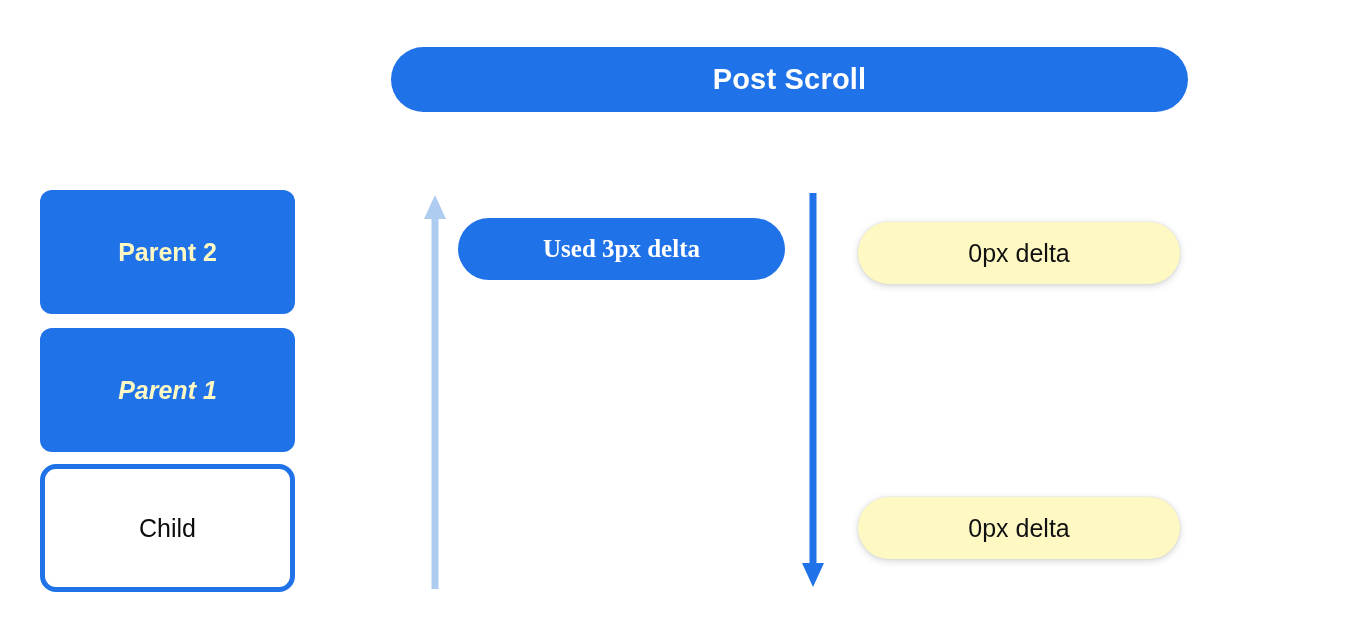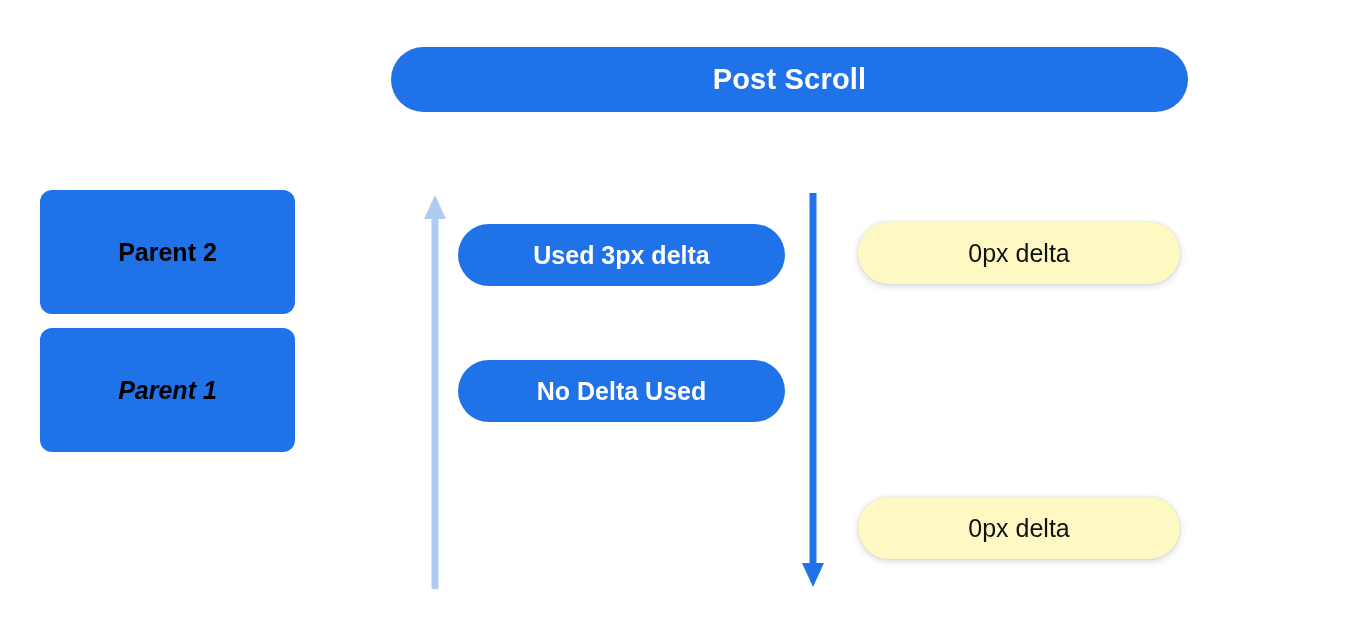--- a/index.html
+++ b/index.html
@@ -45,21 +45,21 @@
     width: 255px;
     display: flex;
     align-items: center;
     justify-content: center;
     border-radius: 12px;
   }
   .node-filled {
     background: #1f72e8;
   }
   .node-filled .node-label {
-    color: #000000;
+    color: #fef9c3;
     font-size: 25px;
     font-weight: 700;
   }
   .node-outlined {
     background: #ffffff;
     border: 5px solid #1f72e8;
     border-radius: 16px;
   }
   .node-outlined .node-label {
     color: #0b0b0b;
@@ -92,21 +92,21 @@
     left: 446px;
     width: 327px;
     height: 62px;
     background: #1f72e8;
   }
   .pill-filled .pill-label {
     color: #ffffff;
     font-size: 25px;
     font-weight: 700;
   }
-  #pill-used-delta    { top: 224px; }
+  #pill-used-delta    { top: 218px; font-family: Liberation Serif, serif; }
   #pill-no-delta-used { top: 360px; }
 
   
   .pill-white {
     left: 846px;
     width: 322px;
     height: 62px;
     background: #fef9c3;
     box-shadow: 0 2px 7px rgba(60,64,67,0.22), 0 0 2px rgba(60,64,67,0.14);
   }
@@ -128,38 +128,38 @@
   </div>
 
   <div id="node-parent2" class="node node-filled">
     <span class="node-label">Parent 2</span>
   </div>
 
   <div id="node-parent1" class="node node-filled">
     <span class="node-label">Parent 1</span>
   </div>
 
+  <div id="node-child" class="node node-outlined">
+    <span class="node-label">Child</span>
+  </div>
 
   <svg id="arrow-up" class="arrow" viewBox="0 0 26 396">
     <polygon points="13,2 24,26 2,26" fill="#aecbf0"></polygon>
     <rect x="9.5" y="24" width="7" height="372" fill="#aecbf0"></rect>
   </svg>
 
   <svg id="arrow-down" class="arrow" viewBox="0 0 26 396">
     <rect x="9.5" y="0" width="7" height="372" fill="#1f72e8"></rect>
     <polygon points="13,394 2,370 24,370" fill="#1f72e8"></polygon>
   </svg>
 
   <div id="pill-used-delta" class="pill pill-filled">
     <span class="pill-label">Used 3px delta</span>
   </div>
 
-  <div id="pill-no-delta-used" class="pill pill-filled">
-    <span class="pill-label">No Delta Used</span>
-  </div>
 
   <div id="pill-right-delta-top" class="pill pill-white">
     <span class="pill-label">0px delta</span>
   </div>
 
   <div id="pill-right-delta-bottom" class="pill pill-white">
     <span class="pill-label">0px delta</span>
   </div>
 
 </div>

